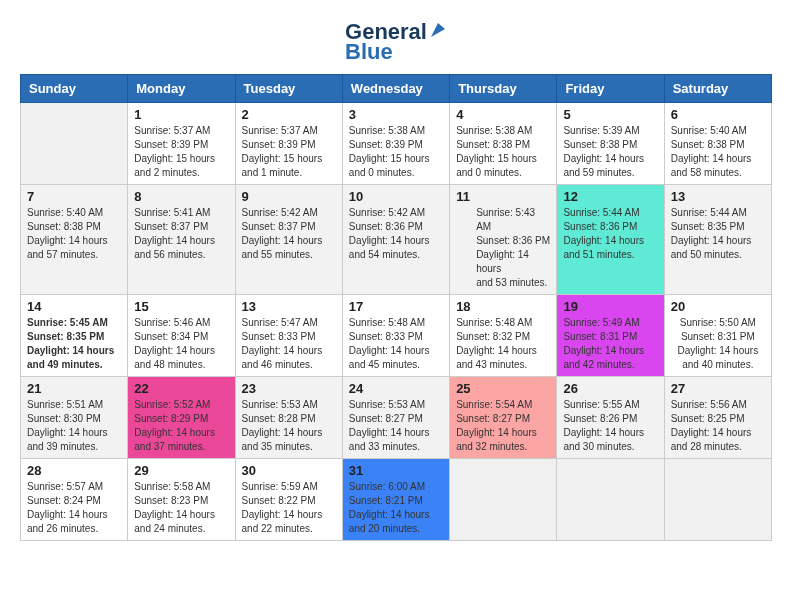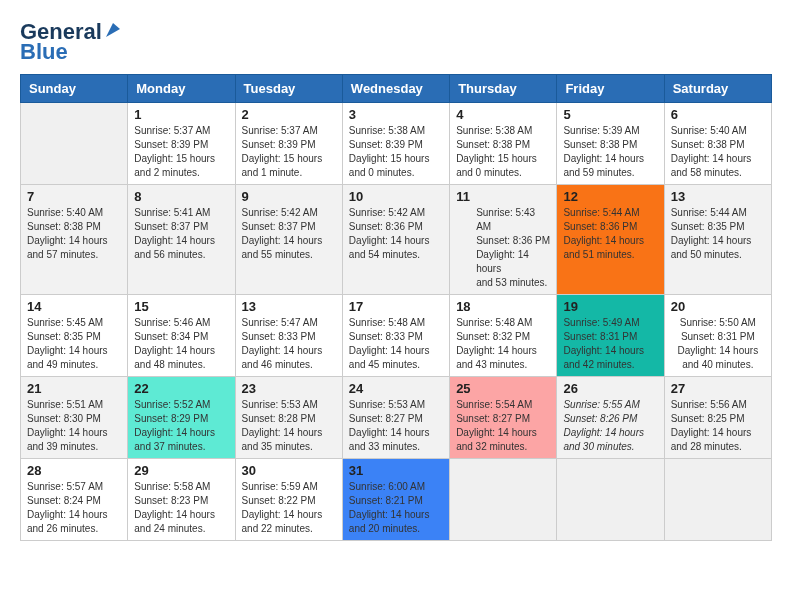--- a/index.html
+++ b/index.html
@@ -5,21 +5,21 @@
     * { box-sizing: border-box; margin: 0; padding: 0; }
     body {
       font-family: Arial, sans-serif;
       background: #fff;
       width: 792px;
       min-height: 612px;
       padding: 20px;
     }
     .header {
       display: flex;
-      justify-content: flex-start;
+      justify-content: center;
       align-items: flex-start;
       margin-bottom: 10px;
     }
     .logo {
       display: flex;
       align-items: center;
     }
     .logo-text {
       font-size: 22px;
       font-weight: bold;
@@ -192,39 +192,39 @@
 Daylight: 14 hours
 and 54 minutes.</div>
         </td>
         <td style="background: rgb(242, 242, 242);">
           <span class="day-number">11</span>
           <div class="day-info" style="white-space: pre-line; margin-left: 20px;">Sunrise: 5:43 AM
 Sunset: 8:36 PM
 Daylight: 14 hours
 and 53 minutes.</div>
         </td>
-        <td style="background: #f97316;">
+        <td style="background: #5eead4;">
           <span class="day-number">12</span>
           <div class="day-info" style="white-space: pre-line;">Sunrise: 5:44 AM
 Sunset: 8:36 PM
 Daylight: 14 hours
 and 51 minutes.</div>
         </td>
         <td style="background: rgb(242, 242, 242);">
           <span class="day-number">13</span>
           <div class="day-info" style="white-space: pre-line;">Sunrise: 5:44 AM
 Sunset: 8:35 PM
 Daylight: 14 hours
 and 50 minutes.</div>
         </td>
       </tr>
       <tr>
         <td style="background: rgb(255, 255, 255);">
           <span class="day-number">14</span>
-          <div class="day-info" style="white-space: pre-line;">Sunrise: 5:45 AM
+          <div class="day-info" style="white-space: pre-line; font-weight: bold;">Sunrise: 5:45 AM
 Sunset: 8:35 PM
 Daylight: 14 hours
 and 49 minutes.</div>
         </td>
         <td style="background: rgb(255, 255, 255);">
           <span class="day-number">15</span>
           <div class="day-info" style="white-space: pre-line;">Sunrise: 5:46 AM
 Sunset: 8:34 PM
 Daylight: 14 hours
 and 48 minutes.</div>
@@ -243,21 +243,21 @@
 Daylight: 14 hours
 and 45 minutes.</div>
         </td>
         <td style="background: rgb(255, 255, 255);">
           <span class="day-number">18</span>
           <div class="day-info" style="white-space: pre-line;">Sunrise: 5:48 AM
 Sunset: 8:32 PM
 Daylight: 14 hours
 and 43 minutes.</div>
         </td>
-        <td style="background: #14b8a6;">
+        <td style="background: #d946ef;">
           <span class="day-number">19</span>
           <div class="day-info" style="white-space: pre-line;">Sunrise: 5:49 AM
 Sunset: 8:31 PM
 Daylight: 14 hours
 and 42 minutes.</div>
         </td>
         <td style="background: rgb(255, 255, 255);">
           <span class="day-number">20</span>
           <div class="day-info" style="white-space: pre-line; text-align: center;">Sunrise: 5:50 AM
 Sunset: 8:31 PM
@@ -266,21 +266,21 @@
         </td>
       </tr>
       <tr>
         <td style="background: rgb(242, 242, 242);">
           <span class="day-number">21</span>
           <div class="day-info" style="white-space: pre-line;">Sunrise: 5:51 AM
 Sunset: 8:30 PM
 Daylight: 14 hours
 and 39 minutes.</div>
         </td>
-        <td style="background: #5eead4;">
+        <td style="background: #ec4899;">
           <span class="day-number">22</span>
           <div class="day-info" style="white-space: pre-line;">Sunrise: 5:52 AM
 Sunset: 8:29 PM
 Daylight: 14 hours
 and 37 minutes.</div>
         </td>
         <td style="background: rgb(242, 242, 242);">
           <span class="day-number">23</span>
           <div class="day-info" style="white-space: pre-line;">Sunrise: 5:53 AM
 Sunset: 8:28 PM
@@ -296,21 +296,21 @@
         </td>
         <td style="background: #fca5a5;">
           <span class="day-number">25</span>
           <div class="day-info" style="white-space: pre-line;">Sunrise: 5:54 AM
 Sunset: 8:27 PM
 Daylight: 14 hours
 and 32 minutes.</div>
         </td>
         <td style="background: rgb(242, 242, 242);">
           <span class="day-number">26</span>
-          <div class="day-info" style="white-space: pre-line; font-style: italic;">Sunrise: 5:55 AM
+          <div class="day-info" style="white-space: pre-line;">Sunrise: 5:55 AM
 Sunset: 8:26 PM
 Daylight: 14 hours
 and 30 minutes.</div>
         </td>
         <td style="background: rgb(242, 242, 242);">
           <span class="day-number">27</span>
           <div class="day-info" style="white-space: pre-line;">Sunrise: 5:56 AM
 Sunset: 8:25 PM
 Daylight: 14 hours
 and 28 minutes.</div>

